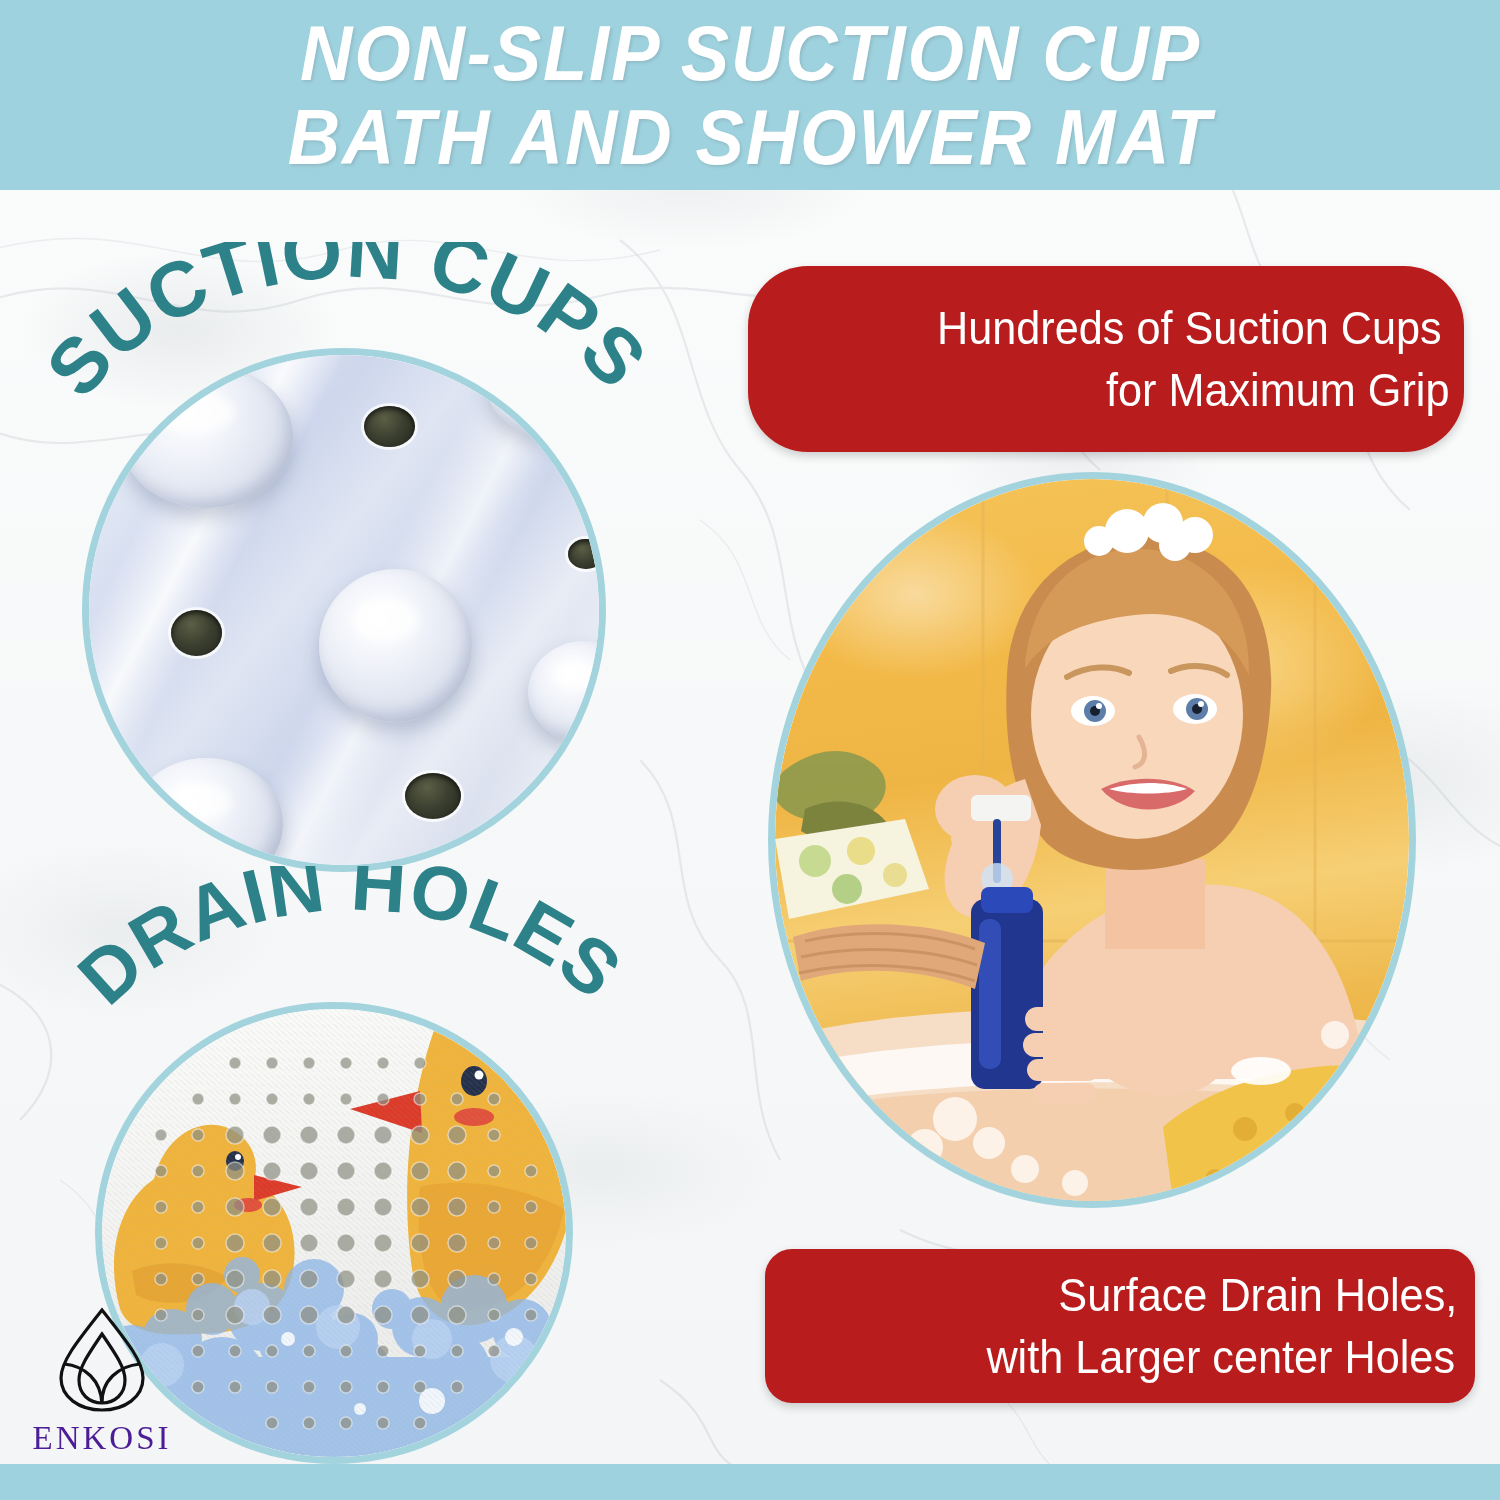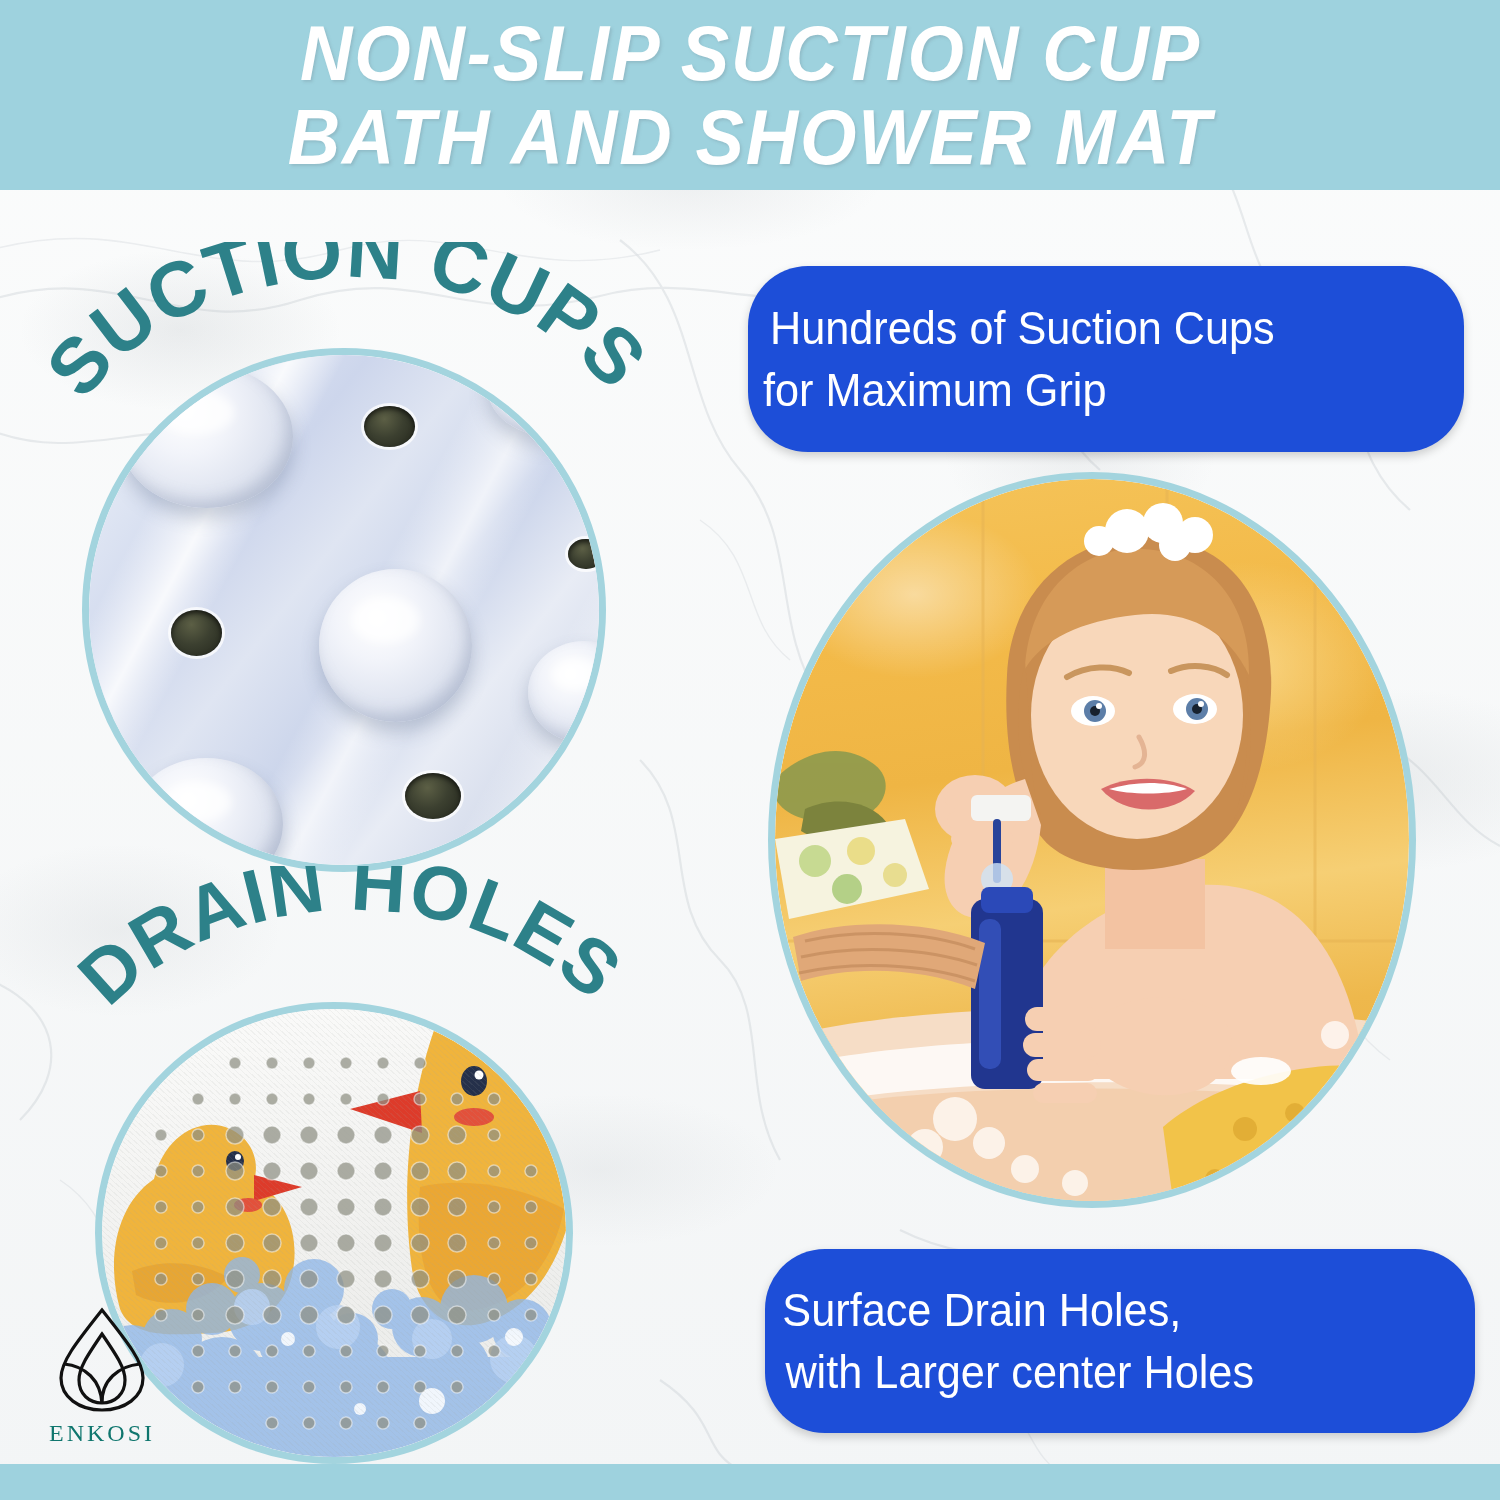--- a/index.html
+++ b/index.html
@@ -112,40 +112,40 @@
   .arc text{
     fill:#2d8189;
     font-family:"Liberation Sans", sans-serif;
     font-weight:bold;
     letter-spacing:1px;
   }
 
   
   .pill{
     position:absolute;z-index:5;
-    background:#1d4ed8;
+    background:#b91c1c;
     border-radius:60px;
     color:#ffffff;
-    display:flex;flex-direction:column;align-items:flex-start;justify-content:center;
+    display:flex;flex-direction:column;align-items:flex-end;justify-content:center;
     box-shadow:0 4px 10px rgba(0,0,0,.18);
   }
   .pill .l{
     font-size:47px;line-height:62px;white-space:nowrap;
     font-family:"Liberation Sans", sans-serif;
     transform:scaleX(.92);
   }
   #pill-grip{left:748px;top:266px;width:716px;height:186px;}
-  #pill-drain{left:765px;top:1249px;width:710px;height:184px;}
+  #pill-drain{left:765px;top:1249px;width:710px;height:154px;border-radius:27px;}
 
   
   #logo{position:absolute;left:22px;top:1300px;width:160px;z-index:5;
         display:flex;flex-direction:column;align-items:center;}
   #logo .name{
     font-family:"Liberation Serif", serif;
-    font-size:24px;letter-spacing:3px;color:#0f766e;margin-top:2px;
+    font-size:33px;letter-spacing:3px;color:#4c1d95;margin-top:2px;
   }
 </style>
 </head>
 <body>
 
 <div id="page">
 
   <div class="marble"></div>
   <svg class="veins" viewBox="0 0 1500 1500" preserveAspectRatio="none">
     <g fill="none" stroke="#aeb6bd" stroke-width="2.2" opacity=".45">

